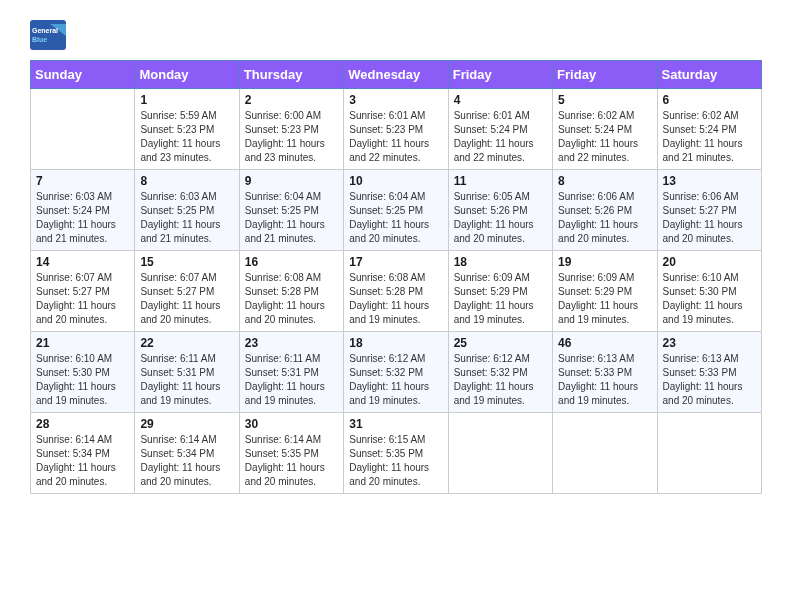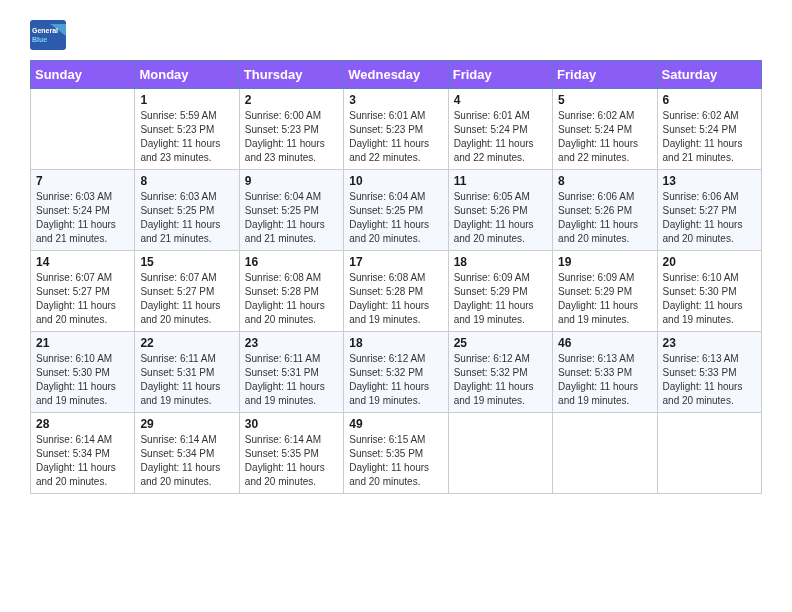--- a/index.html
+++ b/index.html
@@ -234,21 +234,21 @@
         </td>
         <td>
           <span class="day-number">29</span>
           <div class="day-info">Sunrise: 6:14 AM<br>Sunset: 5:34 PM<br>Daylight: 11 hours and 20 minutes.</div>
         </td>
         <td>
           <span class="day-number">30</span>
           <div class="day-info">Sunrise: 6:14 AM<br>Sunset: 5:35 PM<br>Daylight: 11 hours and 20 minutes.</div>
         </td>
         <td>
-          <span class="day-number">49</span>
+          <span class="day-number">31</span>
           <div class="day-info">Sunrise: 6:15 AM<br>Sunset: 5:35 PM<br>Daylight: 11 hours and 20 minutes.</div>
         </td>
         <td class="empty-cell"></td>
         <td class="empty-cell"></td>
         <td class="empty-cell"></td>
       </tr>
     </tbody>
 </table>
 
 </body></html>

